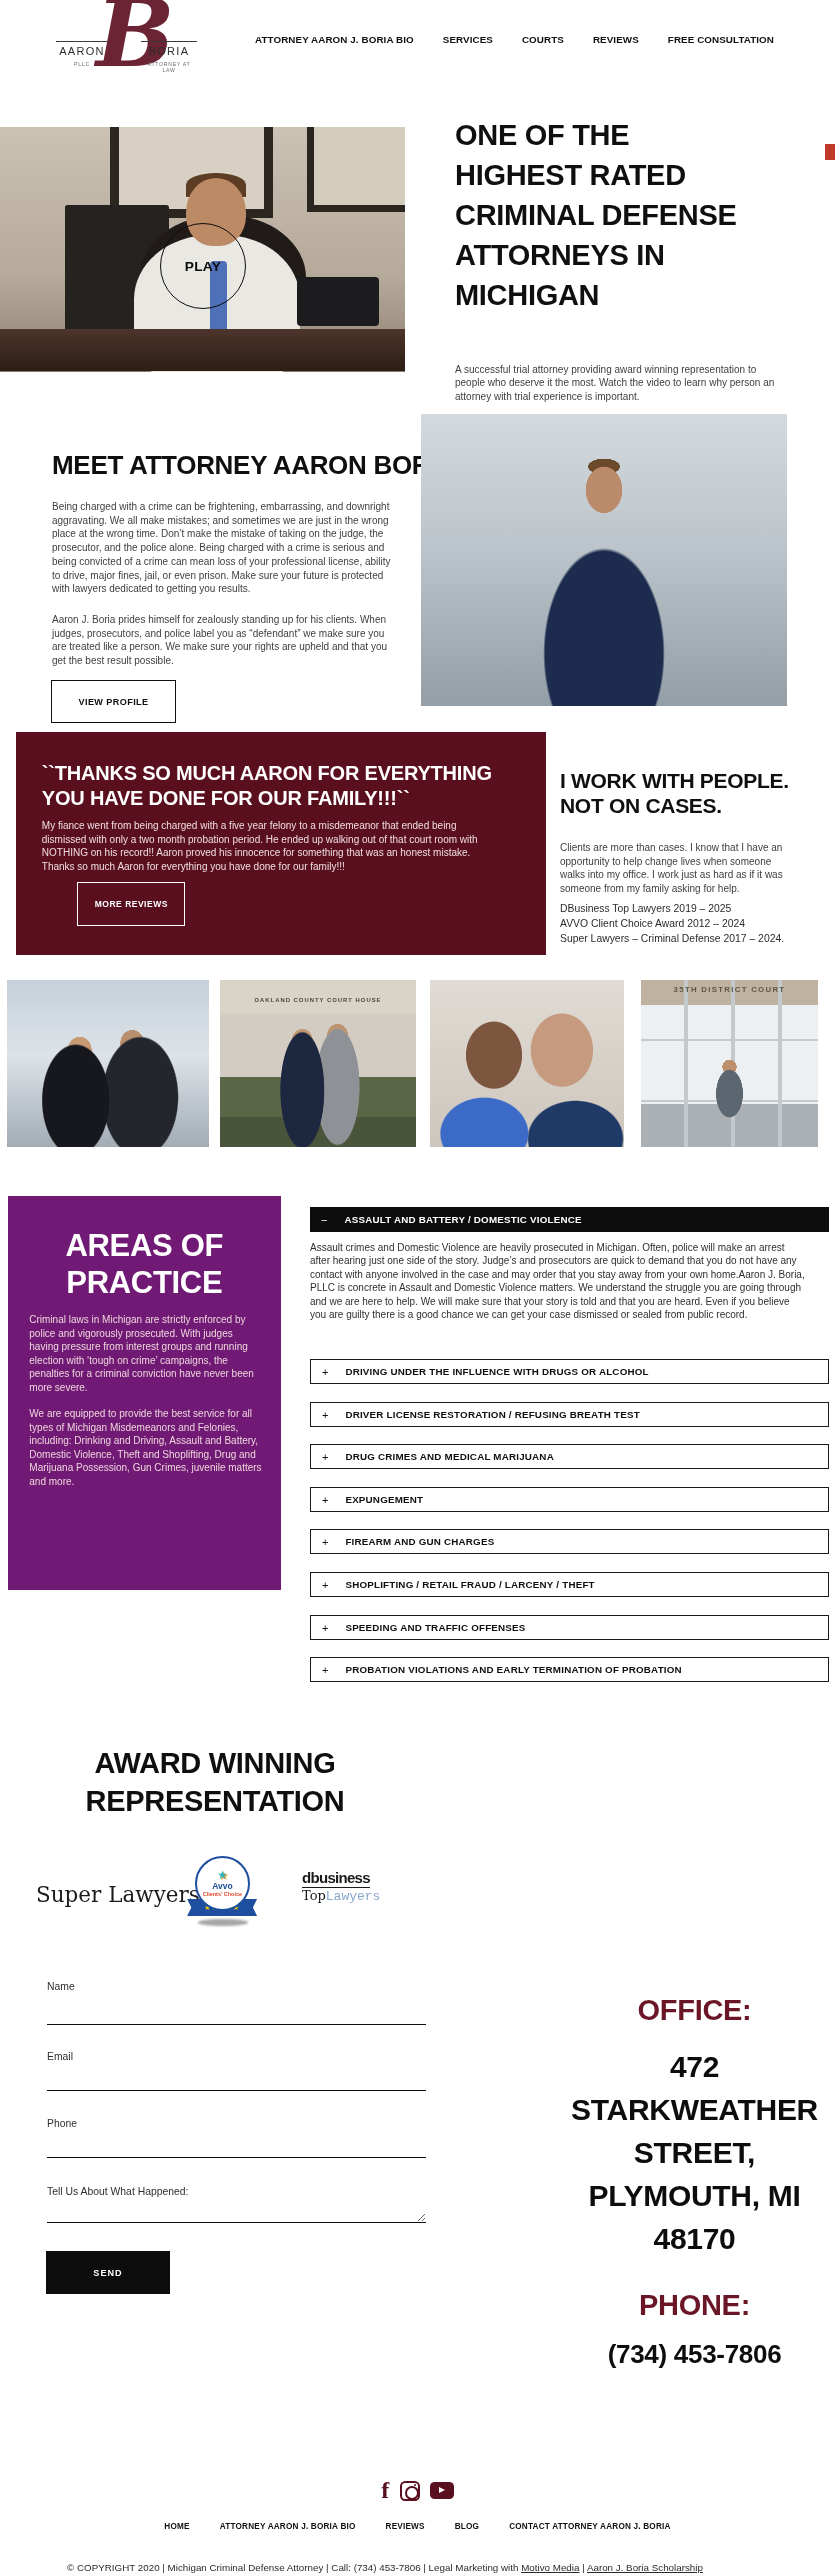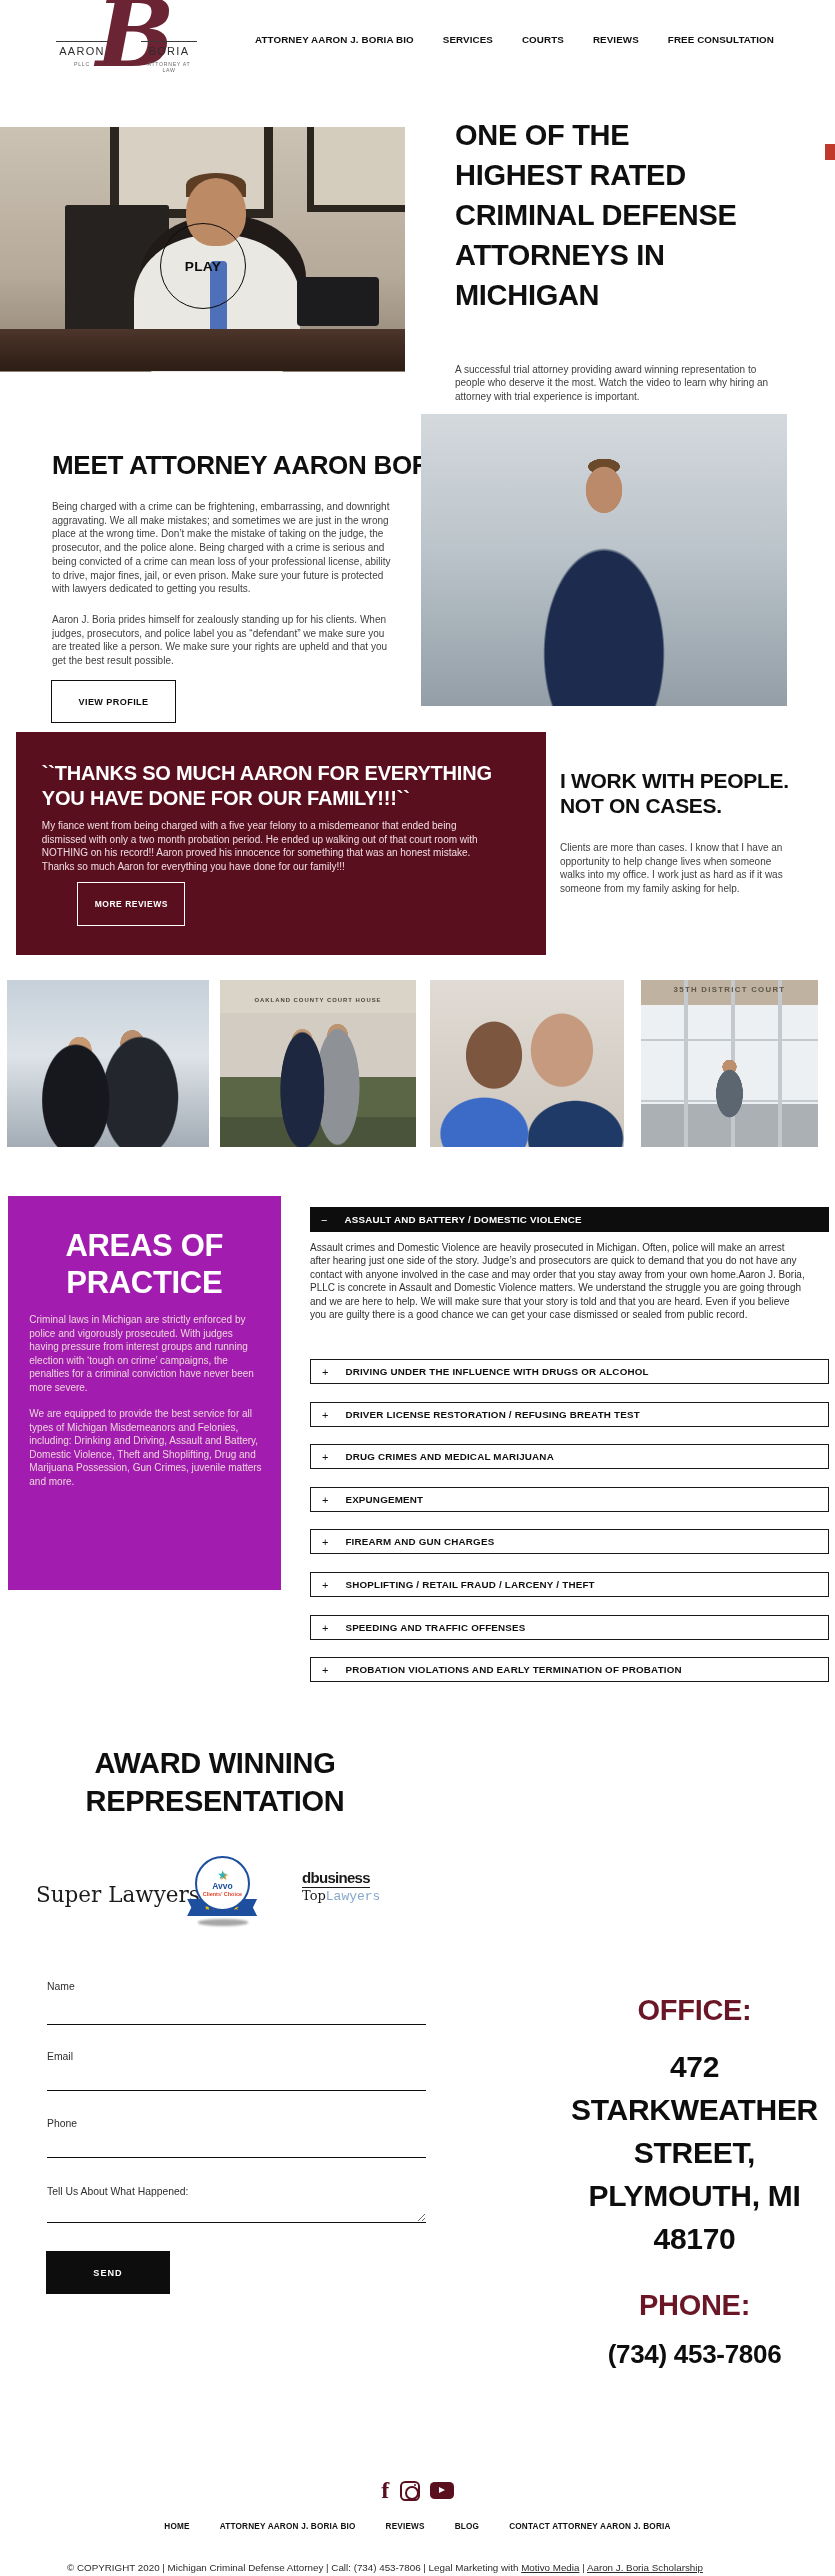--- a/index.html
+++ b/index.html
@@ -94,21 +94,21 @@
   .g4 { left:641px; width:177px;
     background:
       radial-gradient(22px 39px at 50% 68%, #5c6670 0 60%, transparent 62%),
       radial-gradient(11.7px 11.7px at 50% 52%, #bd8f6c 0 60%, transparent 62%),
       repeating-linear-gradient(180deg, transparent 0 59px, #c3c9cc 59px 61px),
       repeating-linear-gradient(90deg, transparent 0 43px, #c3c9cc 43px 47px),
       linear-gradient(180deg,#bfb2a0 0 15%, #edf0f2 15% 74%, #abb0b4 74% 100%); }
   .g4 .photo-sign { top:5.2px; font-size:7.8px; letter-spacing:1.3px; color:#5e5749; }
 
   
-  .practice-box { left:7.8px; top:1196px; width:273px; height:394px; background:#a21caf; }
+  .practice-box { left:7.8px; top:1196px; width:273px; height:394px; background:#701a75; }
   .practice-title { left:0; top:31px; width:100%; text-align:center; font-size:31px; line-height:37px; font-weight:800; letter-spacing:-0.3px; color:#fff; }
   .practice-p { left:21.5px; width:234px; font-size:10px; line-height:13.5px; color:#eed5db; }
   .pp1 { top:117px; } .pp2 { top:211px; } .pp3 { top:319px; }
 
   .acc-col-left { left:310px; width:519px; }
   .acc-open-header { top:1207px; height:25px; background:#0d0d0d; color:#fff; display:flex; align-items:center; padding-left:11px; cursor:pointer; }
   .acc-icon { font-size:11px; width:13px; color:inherit; font-weight:400; }
   .acc-label { font-weight:700; font-size:9.8px; letter-spacing:0.2px; margin-left:10.4px; text-transform:uppercase; }
   .acc-body { top:1241px; width:495px; font-size:10px; line-height:13.4px; color:#2f2f2f; }
   .acc-item { height:25px; background:#fff; border:0.7px solid #1a1a1a; color:#0f0f0f; display:flex; align-items:center; padding-left:11px; cursor:pointer; }
@@ -199,38 +199,41 @@
     <div class="abs hv-phone"></div>
     <div class="abs hv-desk"></div>
     <div class="abs play-circle">PLAY</div>
   </div>
   <div class="abs edge-accent"></div>
   <h1 class="abs cond pre hero-title">ONE OF THE
 HIGHEST RATED
 CRIMINAL DEFENSE
 ATTORNEYS IN
 MICHIGAN</h1>
-  <p class="abs hero-body">A successful trial attorney providing award winning representation to people who deserve it the most. Watch the video to learn why hiring an attorney with trial experience is important.</p>
+  <p class="abs hero-body">A successful trial attorney providing award winning representation to people who deserve it the most. Watch the video to learn why person an attorney with trial experience is important.</p>
 
   <h2 class="abs cond meet-title">MEET ATTORNEY AARON BORIA</h2>
   <p class="abs meet-p1">Being charged with a crime can be frightening, embarrassing, and downright aggravating. We all make mistakes; and sometimes we are just in the wrong place at the wrong time. Don’t make the mistake of taking on the judge, the prosecutor, and the police alone. Being charged with a crime is serious and being convicted of a crime can mean loss of your professional license, ability to drive, major fines, jail, or even prison. Make sure your future is protected with lawyers dedicated to getting you results.</p>
   <p class="abs meet-p2">Aaron J. Boria prides himself for zealously standing up for his clients. When judges, prosecutors, and police label you as “defendant” we make sure you are treated like a person. We make sure your rights are upheld and that you get the best result possible.</p>
   <button class="abs btn-outline-dark meet-btn">VIEW PROFILE</button>
   <div class="abs meet-photo"></div>
 
   <section class="abs quote-box">
     <h2 class="abs pre quote-title">``THANKS SO MUCH AARON FOR EVERYTHING
 YOU HAVE DONE FOR OUR FAMILY!!!``</h2>
     <p class="abs quote-body">My fiance went from being charged with a five year felony to a misdemeanor that ended being dismissed with only a two month probation period. He ended up walking out of that court room with NOTHING on his record!! Aaron proved his innocence for something that was an honest mistake. Thanks so much Aaron for everything you have done for our family!!!</p>
     <button class="abs quote-btn">MORE REVIEWS</button>
   </section>
 
   <h2 class="abs cond pre people-title">I WORK WITH PEOPLE.
 NOT ON CASES.</h2>
   <p class="abs people-body">Clients are more than cases. I know that I have an opportunity to help change lives when someone walks into my office. I work just as hard as if it was someone from my family asking for help.</p>
+  <p class="abs pre people-awards">DBusiness Top Lawyers 2019 – 2025
+AVVO Client Choice Award 2012 – 2024
+Super Lawyers – Criminal Defense 2017 – 2024.</p>
 
   <div class="abs photo g1"></div>
   <div class="abs photo g2">
     <span class="photo-sign">OAKLAND COUNTY COURT HOUSE</span>
   </div>
   <div class="abs photo g3"></div>
   <div class="abs photo g4">
     <span class="photo-sign">35TH DISTRICT COURT</span>
   </div>
 

